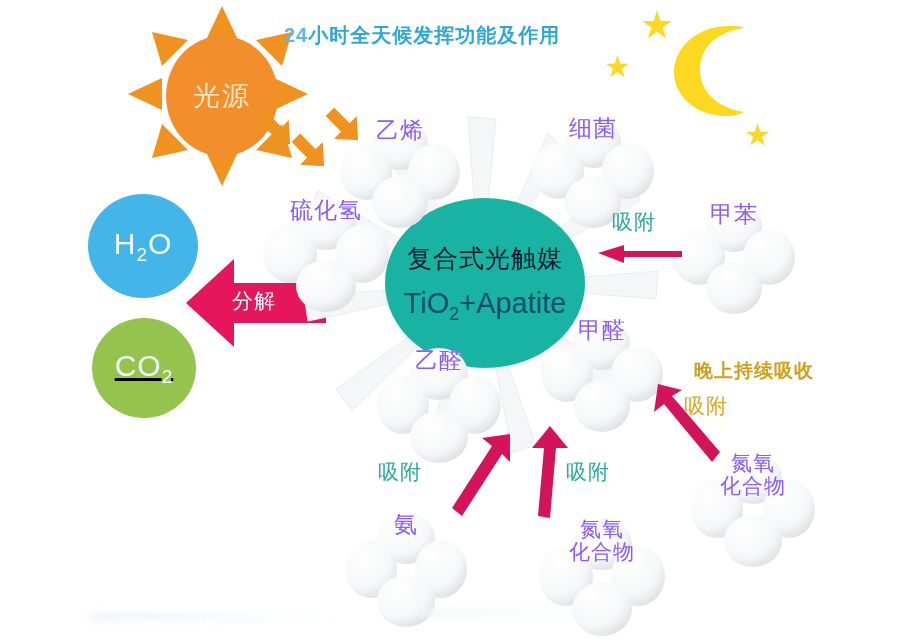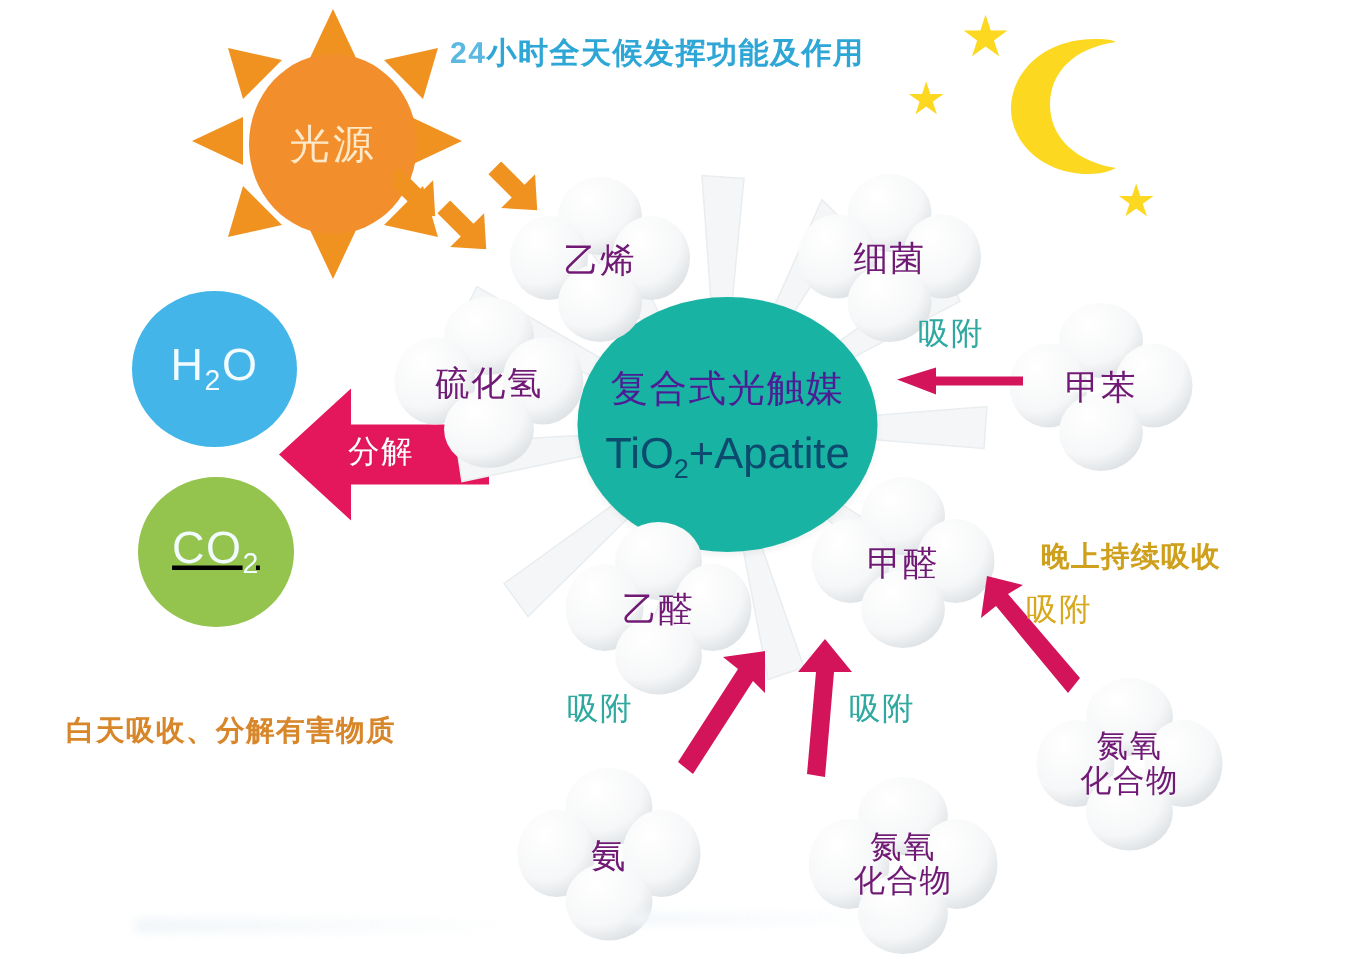--- a/index.html
+++ b/index.html
@@ -20,21 +20,21 @@
     border-radius:50%;
     background:#f28e2b;
     display:flex;align-items:center;justify-content:center;
   }
   .sun-core span{
     color:#fde8c8;font-size:27px;letter-spacing:2px;font-weight:400;
   }
 
   
   .title{
-    position:absolute;left:300px;top:22px;
+    position:absolute;left:284px;top:22px;
     font-size:20px;font-weight:bold;letter-spacing:1px;
     color:#2ea7d6;
     white-space:nowrap;
   }
   .title .num{color:#5bb8e0;}
 
   
   .moon{position:absolute;left:660px;top:20px;width:86px;height:98px;}
   .star{position:absolute;color:#fcd820;line-height:1;}
 
@@ -63,31 +63,31 @@
 
   
   .burst{position:absolute;left:300px;top:115px;width:360px;height:340px;}
   .center{
     position:absolute;left:385px;top:198px;width:200px;height:170px;
     border-radius:50%;
     background:#19b3a4;
     display:flex;flex-direction:column;align-items:center;justify-content:center;
     box-shadow:0 2px 5px rgba(0,0,0,.06);
   }
-  .center .l1{color:#4c1d95;font-size:25px;letter-spacing:1px;text-align:center;}
+  .center .l1{color:#0f172a;font-size:25px;letter-spacing:1px;text-align:center;}
   .center .l2{color:#0c4a6e;font-size:29px;letter-spacing:0px;margin-top:12px;}
   .center .l2 sub{font-size:18px;}
 
   
   .mol{position:absolute;}
   .mol .balls{position:absolute;left:0;top:0;}
   .mol .mlabel{
     position:absolute;left:0;top:0;width:100%;height:100%;
-    display:flex;flex-direction:column;align-items:center;justify-content:center;
-    color:#701a75;font-size:23px;line-height:1.08;letter-spacing:1px;
+    display:flex;flex-direction:column;align-items:center;justify-content:flex-start;
+    color:#8b5cf6;font-size:23px;line-height:1.08;letter-spacing:1px;
     text-align:center;pointer-events:none;
     text-shadow:0 1px 1px rgba(255,255,255,.9);
   }
   .mol.two .mlabel{font-size:21px;}
 
   
   .alabel{position:absolute;font-size:21px;letter-spacing:1px;white-space:nowrap;}
   .alabel.teal{color:#2fa9a0;}
   .alabel.gold{color:#d8a81e;}
 
@@ -317,19 +317,18 @@
   <svg style="position:absolute;left:452px;top:432px;" width="66" height="86" viewBox="0 0 66 86">
     <path d="M58 2 L30 6 L40 14 L0 76 L10 84 L50 22 L58 30 Z" fill="#d4145a"></path>
   </svg>
   <div class="alabel teal" style="left:378px;top:458px;">吸附</div>
 
   <svg style="position:absolute;left:528px;top:426px;" width="44" height="92" viewBox="0 0 44 92">
     <path d="M22 0 L4 22 L16 22 L10 90 L22 92 L28 22 L40 22 Z" fill="#d4145a"></path>
   </svg>
   <div class="alabel teal" style="left:566px;top:458px;">吸附</div>
 
-  <div class="cap orange" style="left:44px;top:474px;">白天吸收、分解有害物质</div>
   <div class="cap gold" style="left:694px;top:358px;text-align:right;">晚上持续吸收</div>
 
   <div class="foot"></div>
   <div class="foot2"></div>
 
 </div>
 
 </body></html>

